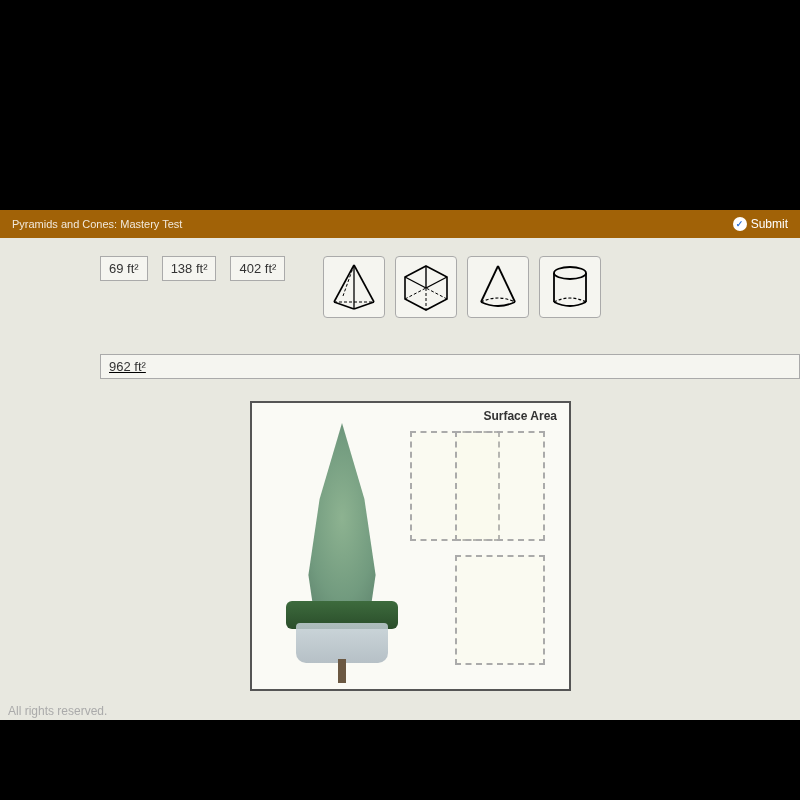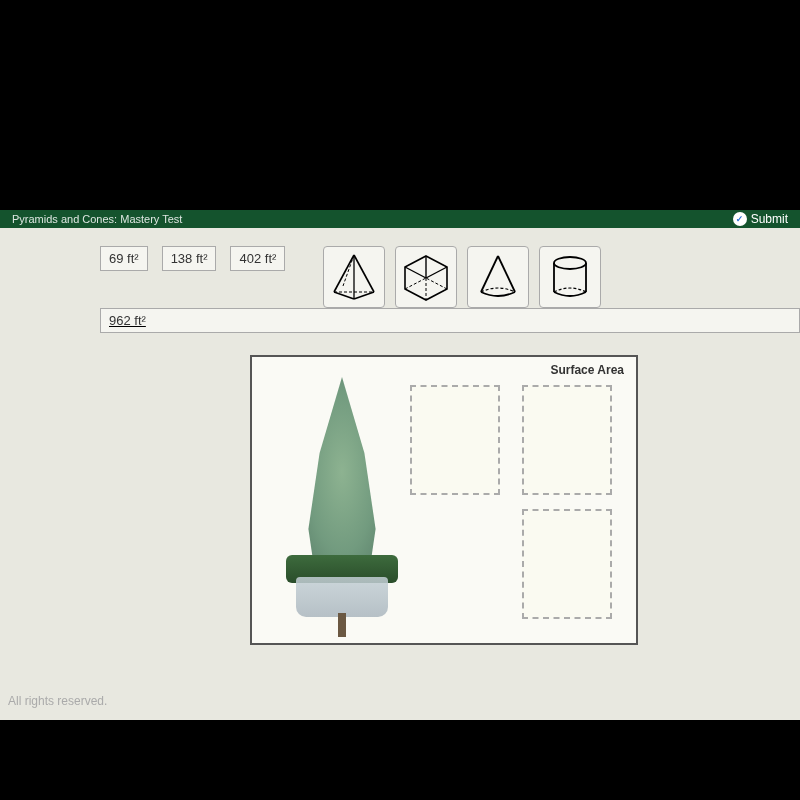--- a/index.html
+++ b/index.html
@@ -10,22 +10,22 @@
       font-family: Arial, sans-serif;
       overflow: hidden;
     }
     .black-top { height: 210px; background: #000; }
     .screen-area {
       background: #e8e8e0;
       height: 510px;
       position: relative;
     }
     .header-bar {
-      background: #14532d;
-      height: 18px;
+      background: #a16207;
+      height: 28px;
       color: #fff;
       font-size: 12px;
       display: flex;
       align-items: center;
       padding: 8px 12px;
       justify-content: space-between;
     }
     .header-title { opacity: 0.85; font-size: 11px; }
     .submit-btn {
       display: flex;
@@ -72,25 +72,26 @@
       width: 62px;
       height: 62px;
       border: 1px solid #aaa;
       border-radius: 4px;
       background: #f5f5f0;
       display: flex;
       align-items: center;
       justify-content: center;
     }
     .second-row {
+      margin-top: 36px;
       text-decoration: underline;
     }
     .answer-area {
       margin: 22px 0 0 150px;
-      width: 388px;
+      width: 321px;
       height: 290px;
       border: 2px solid #555;
       background: #fafaf5;
       position: relative;
     }
     .answer-area .sa-label {
       position: absolute;
       top: 6px;
       right: 12px;
       font-size: 12px;

